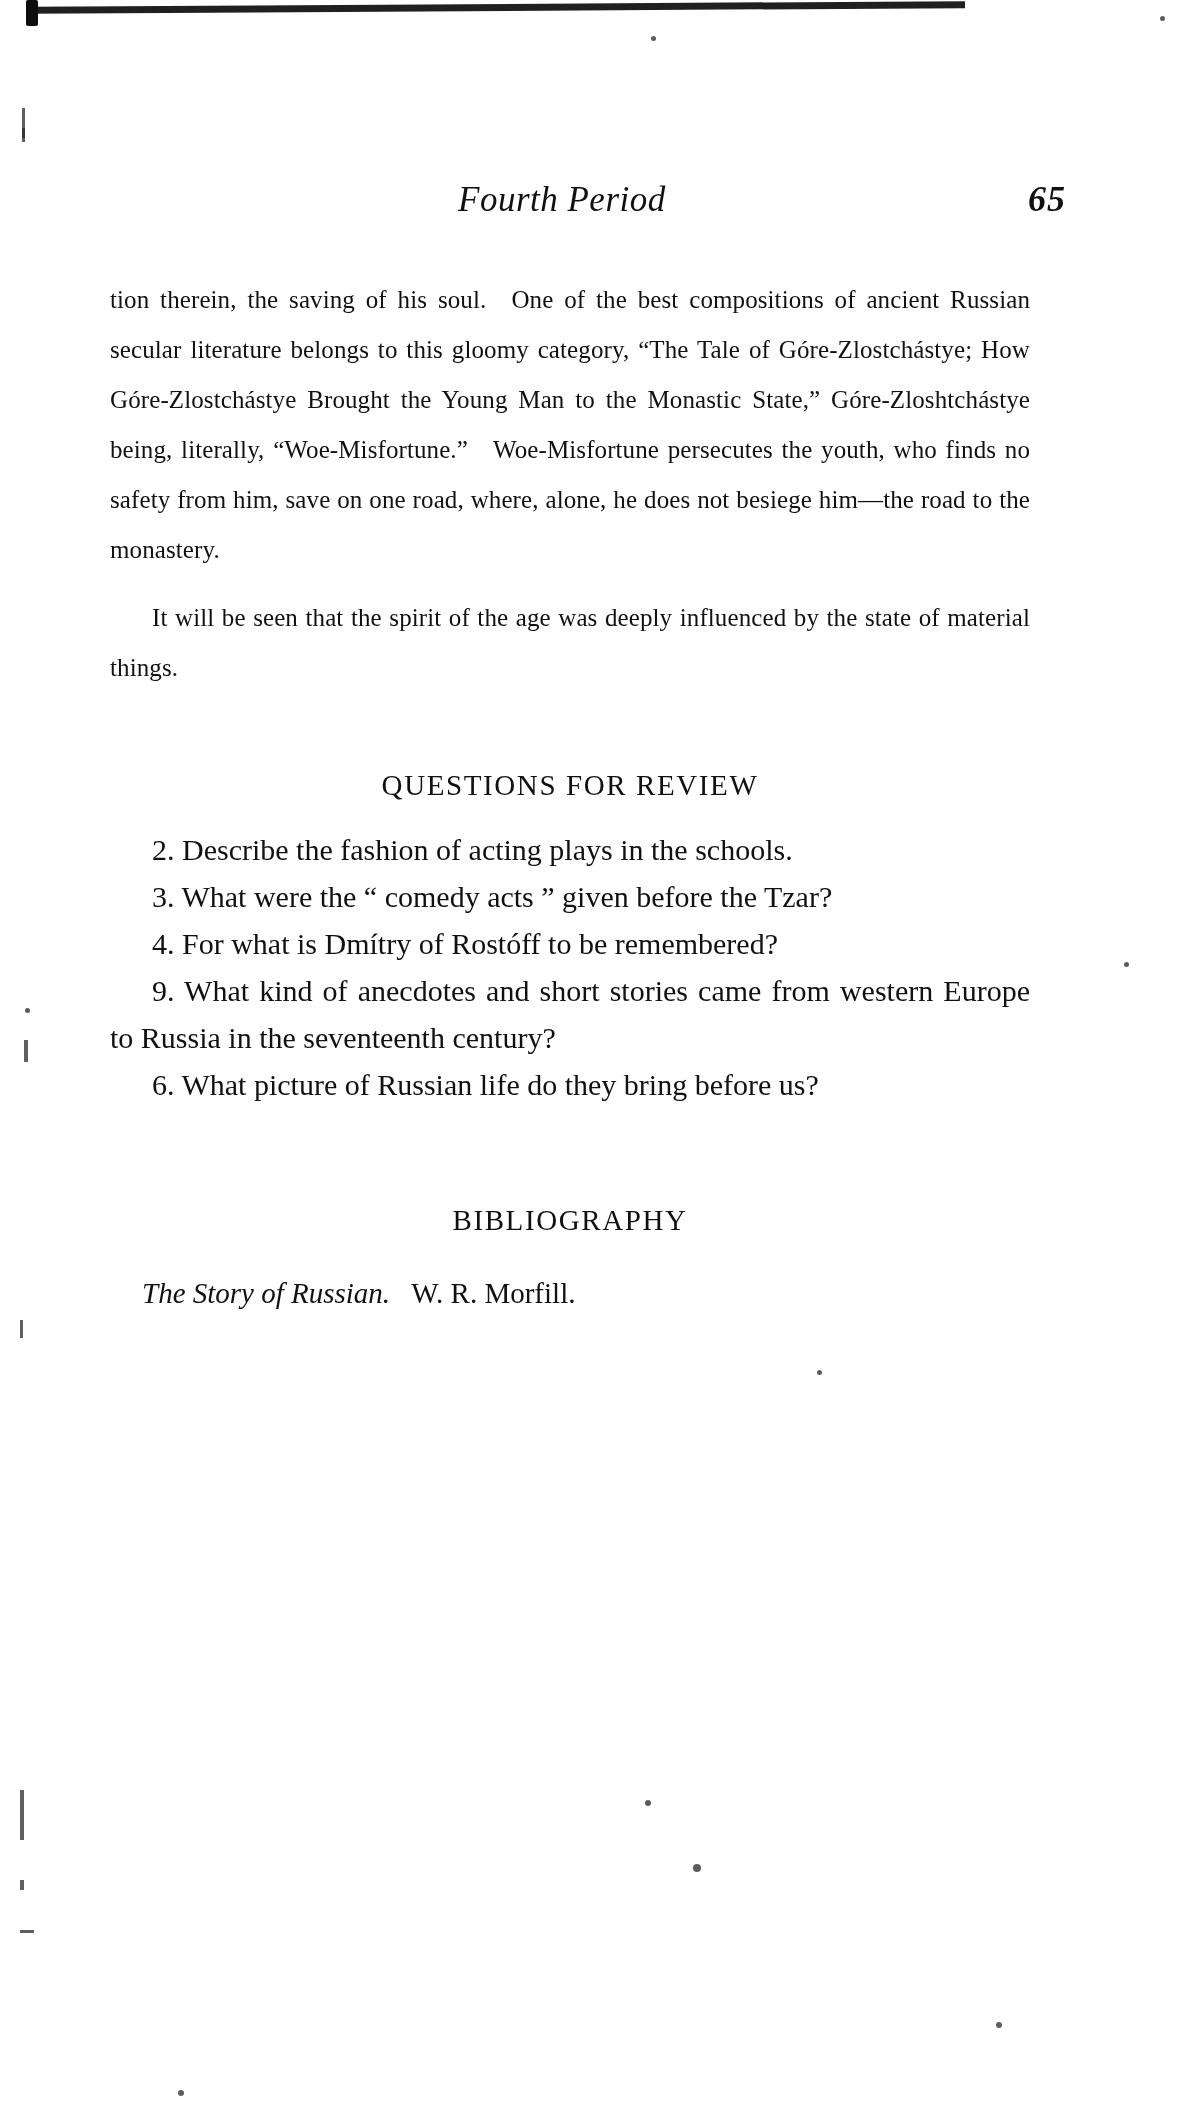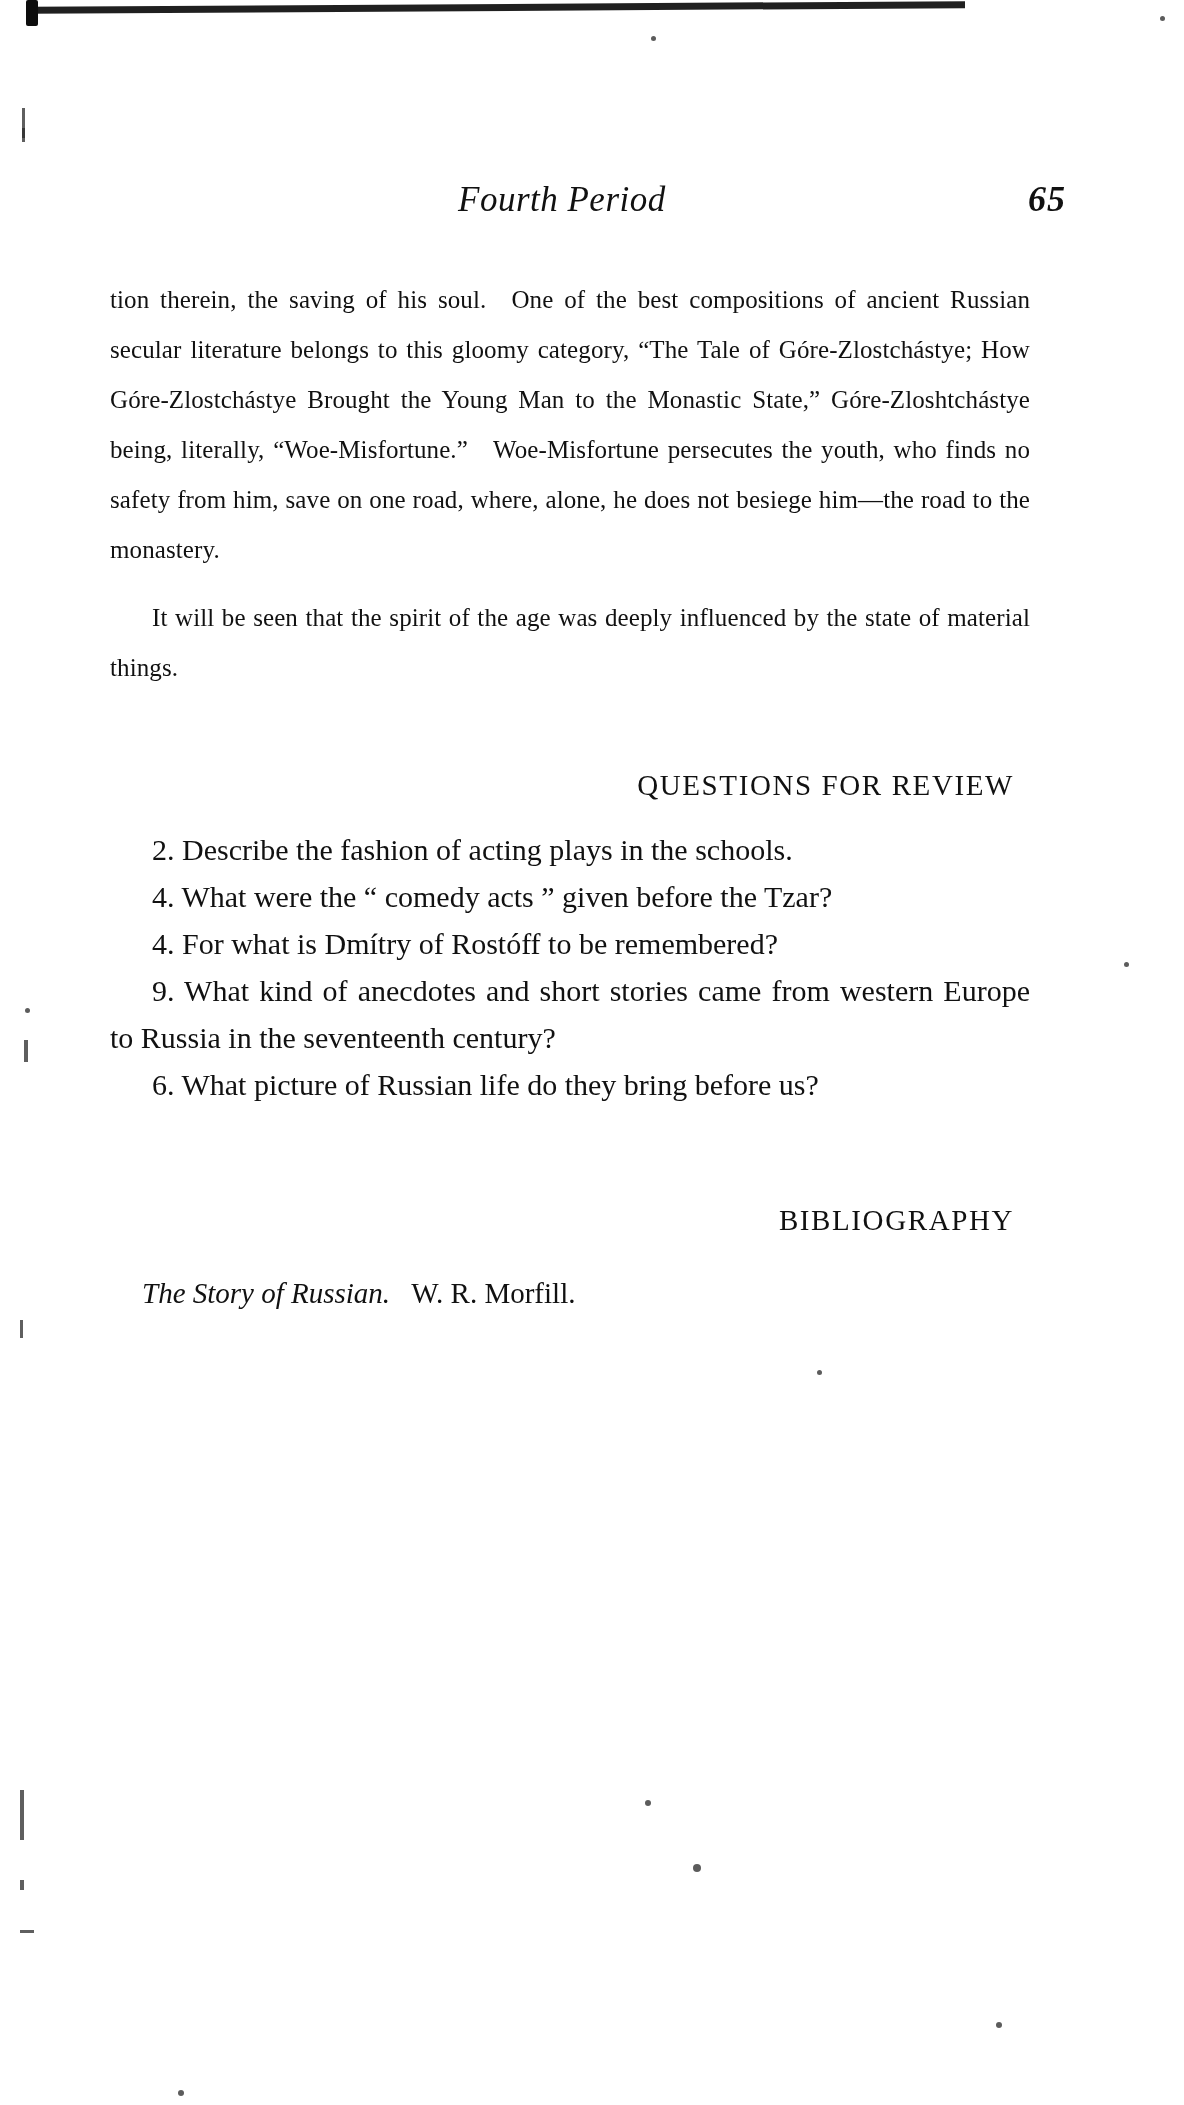--- a/index.html
+++ b/index.html
@@ -87,21 +87,21 @@
     text-align: justify;
     text-justify: inter-word;
     letter-spacing: 0.1px;
   }
   p.para.cont { text-indent: 0; }
   p.para.indent { text-indent: 42px; margin-top: 18px; }
 
   .section-title {
     margin: 16px;
     font-size: 29px;
-    text-align: right;
+    text-align: center;
     letter-spacing: 1.6px;
     font-weight: normal;
   }
   .sec-questions { margin-top: 76px; }
   .sec-biblio { margin-top: 96px; }
 
   .qlist {
     margin: 24px 0 0 0;
     padding: 0;
     list-style: none;
@@ -162,21 +162,21 @@
 
   <div class="body-col">
 
     <p class="para cont">tion therein, the saving of his soul. One of the best compositions of ancient Russian secular literature belongs to this gloomy category, “The Tale of Góre-Zlostchástye; How Góre-Zlostchástye Brought the Young Man to the Monastic State,” Góre-Zloshtchástye being, literally, “Woe-Misfortune.” Woe-Misfortune persecutes the youth, who finds no safety from him, save on one road, where, alone, he does not besiege him—the road to the monastery.</p>
     <p class="para indent">It will be seen that the spirit of the age was deeply influenced by the state of material things.</p>
 
     <h2 class="section-title sec-questions">QUESTIONS FOR REVIEW</h2>
 
     <ul class="qlist">
       <li class="nowrap">2. Describe the fashion of acting plays in the schools.</li>
-      <li class="nowrap">4. What were the “ comedy acts ” given before the Tzar?</li>
+      <li class="nowrap">3. What were the “ comedy acts ” given before the Tzar?</li>
       <li class="nowrap">4. For what is Dmítry of Rostóff to be remembered?</li>
       <li>9. What kind of anecdotes and short stories came from western Europe to Russia in the seventeenth century?</li>
       <li class="nowrap">6. What picture of Russian life do they bring before us?</li>
     </ul>
 
     <h2 class="section-title sec-biblio">BIBLIOGRAPHY</h2>
 
     <ul class="biblio">
       <li>
         <span class="title">The Story of Russian.</span>&nbsp;&nbsp;

